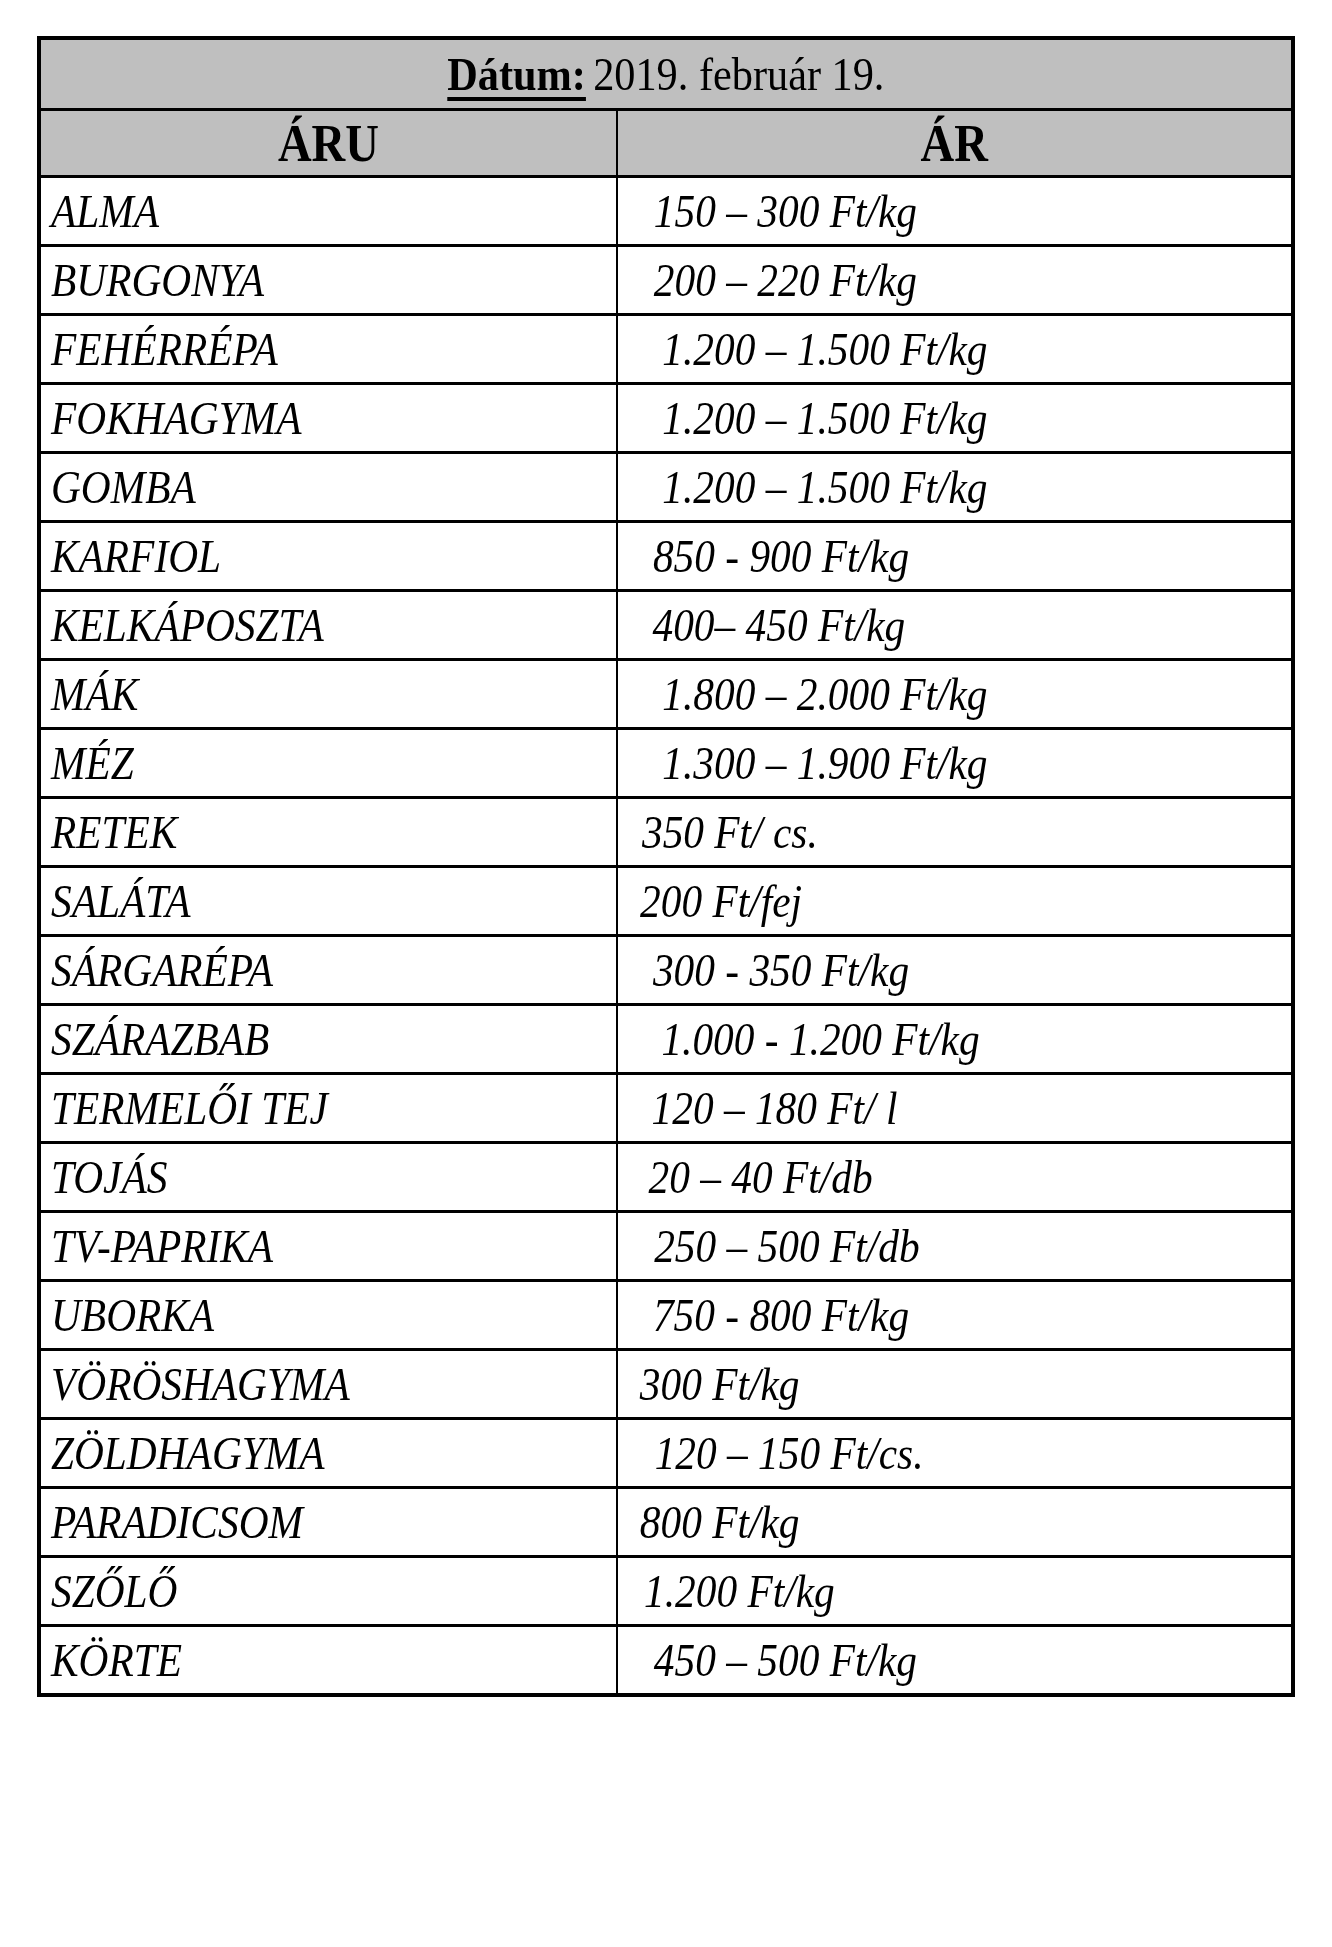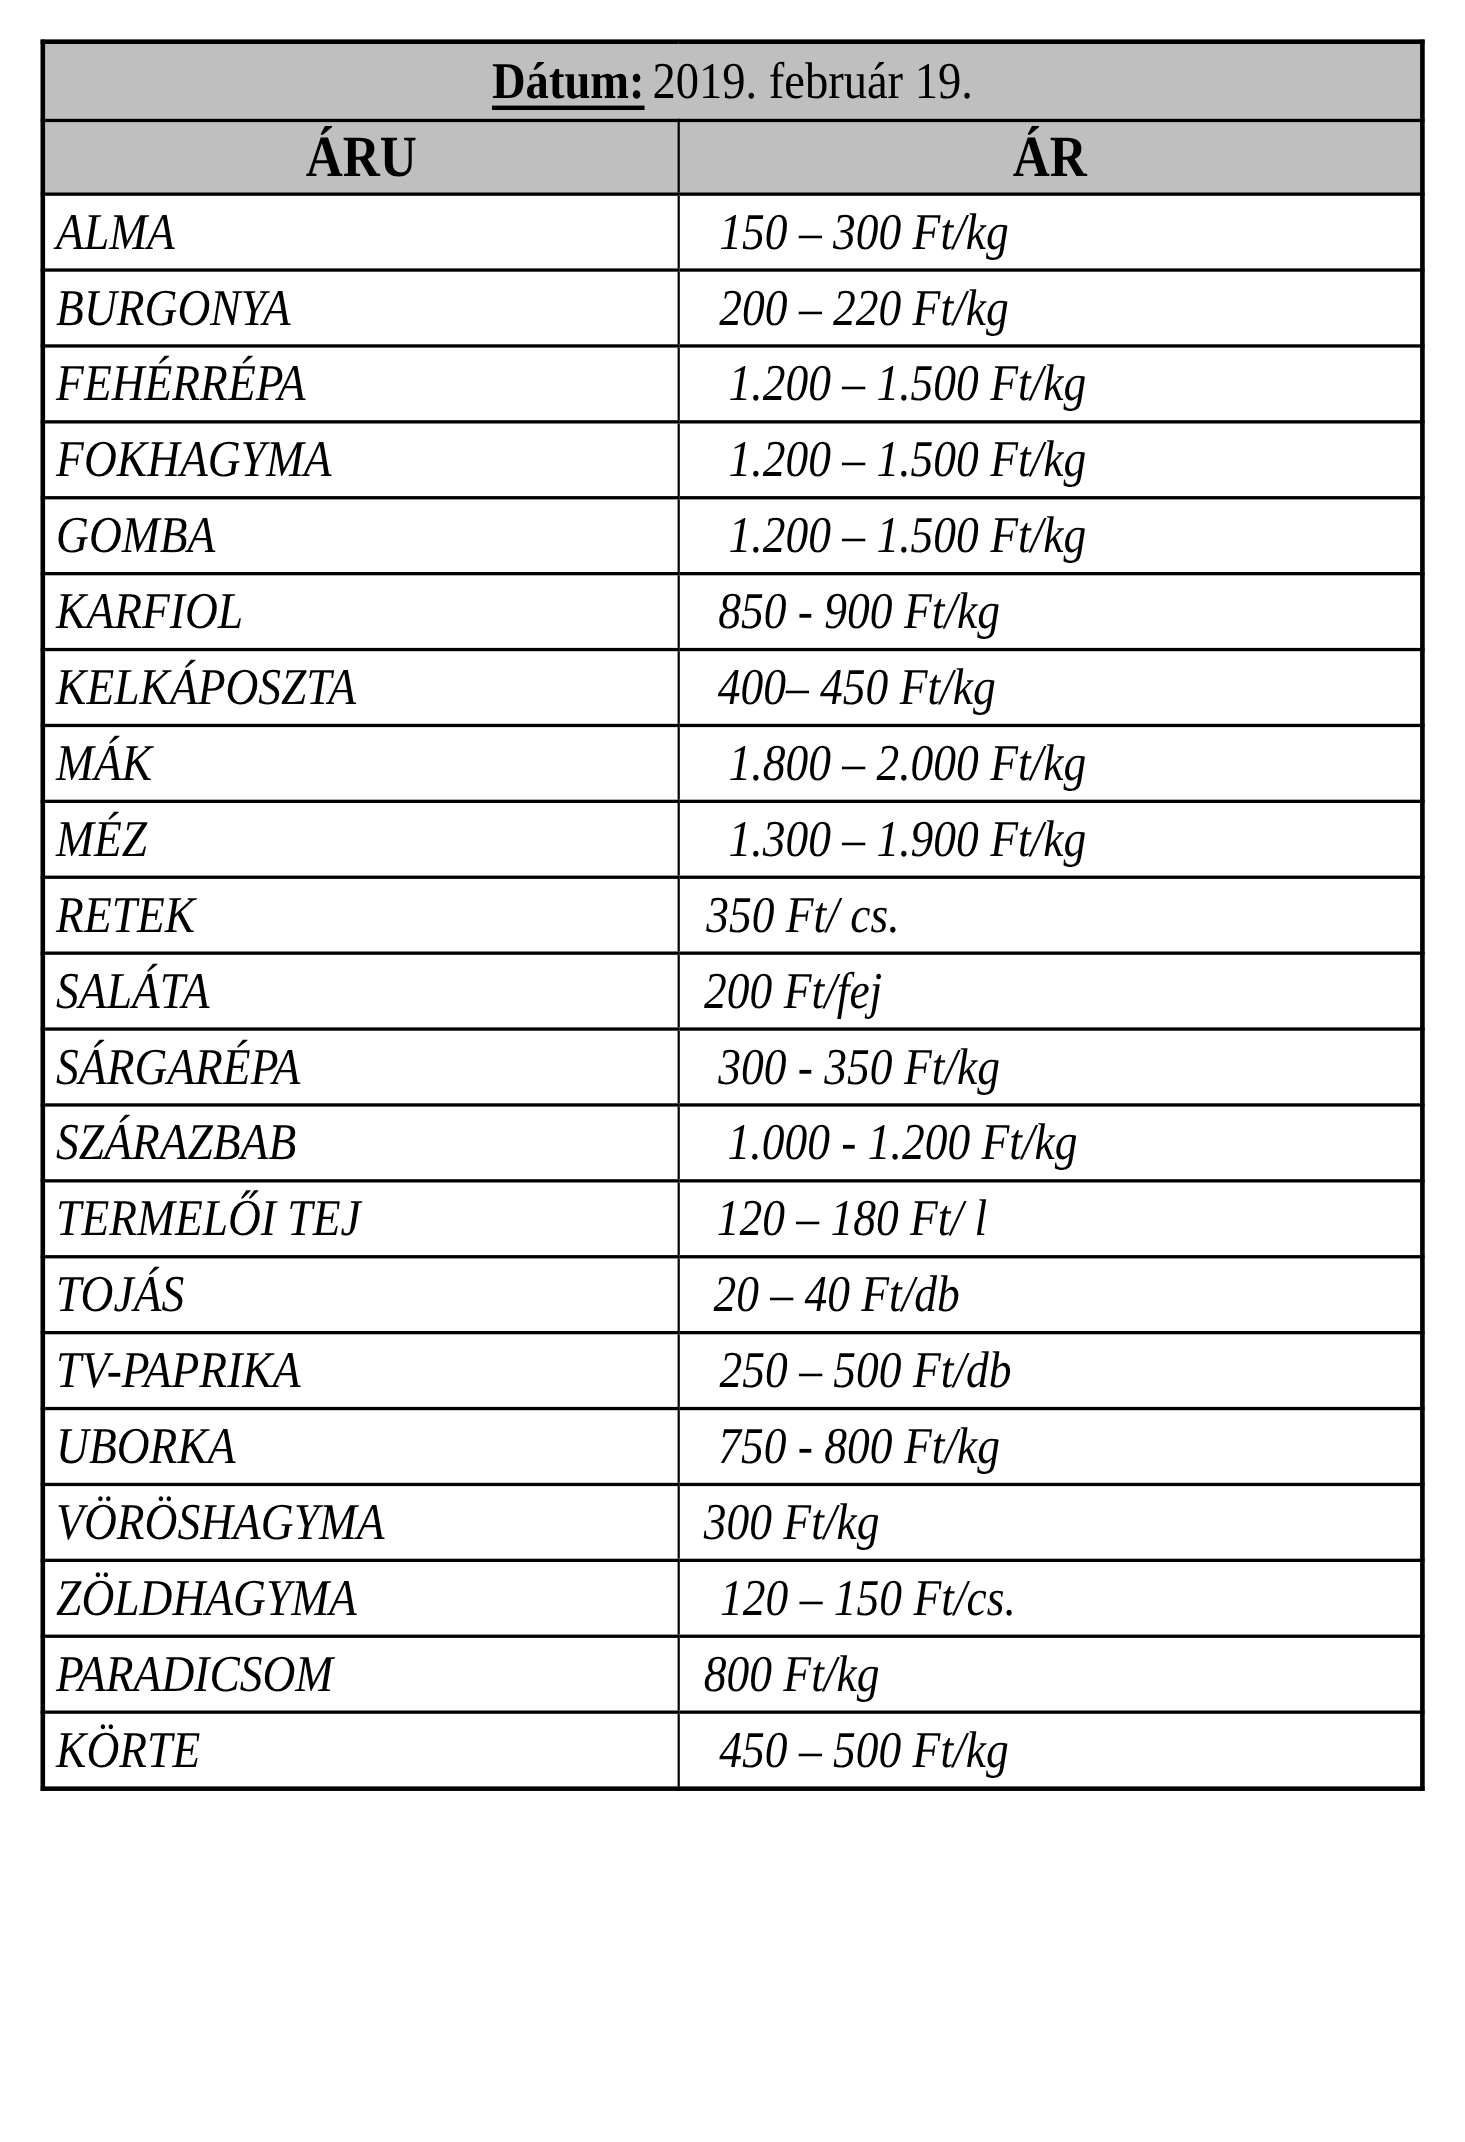--- a/index.html
+++ b/index.html
@@ -17,21 +17,21 @@
     height: 1947px;
     background: #ffffff;
   }
   table.price-table {
     position: absolute;
     left: 37px;
     top: 36px;
     width: 1258px;
     border-collapse: collapse;
     table-layout: fixed;
-    background: #0f172a;
+    background: #4c1d95;
     border: 4px solid var(--border-color, #000000);
   }
   th, td {
     border: 3px solid var(--border-color, #000000);
     border-left-width: 2px;
     border-right-width: 2px;
     padding: 0;
     vertical-align: middle;
     color: #000000;
   }
@@ -191,18 +191,22 @@
         </tr>
         <tr>
           <td class="item-cell"><span class="scale">ZÖLDHAGYMA</span></td>
           <td class="price-cell"><span class="scale">120 – 150 Ft/cs.</span></td>
         </tr>
         <tr>
           <td class="item-cell"><span class="scale">PARADICSOM</span></td>
           <td class="price-cell"><span class="scale">800 Ft/kg</span></td>
         </tr>
         <tr>
+          <td class="item-cell"><span class="scale">SZŐLŐ</span></td>
+          <td class="price-cell"><span class="scale">1.200 Ft/kg</span></td>
+        </tr>
+        <tr>
           <td class="item-cell"><span class="scale">KÖRTE</span></td>
           <td class="price-cell"><span class="scale">450 – 500 Ft/kg</span></td>
         </tr>
       </tbody>
   </table>
 </div>
 
 </body></html>

